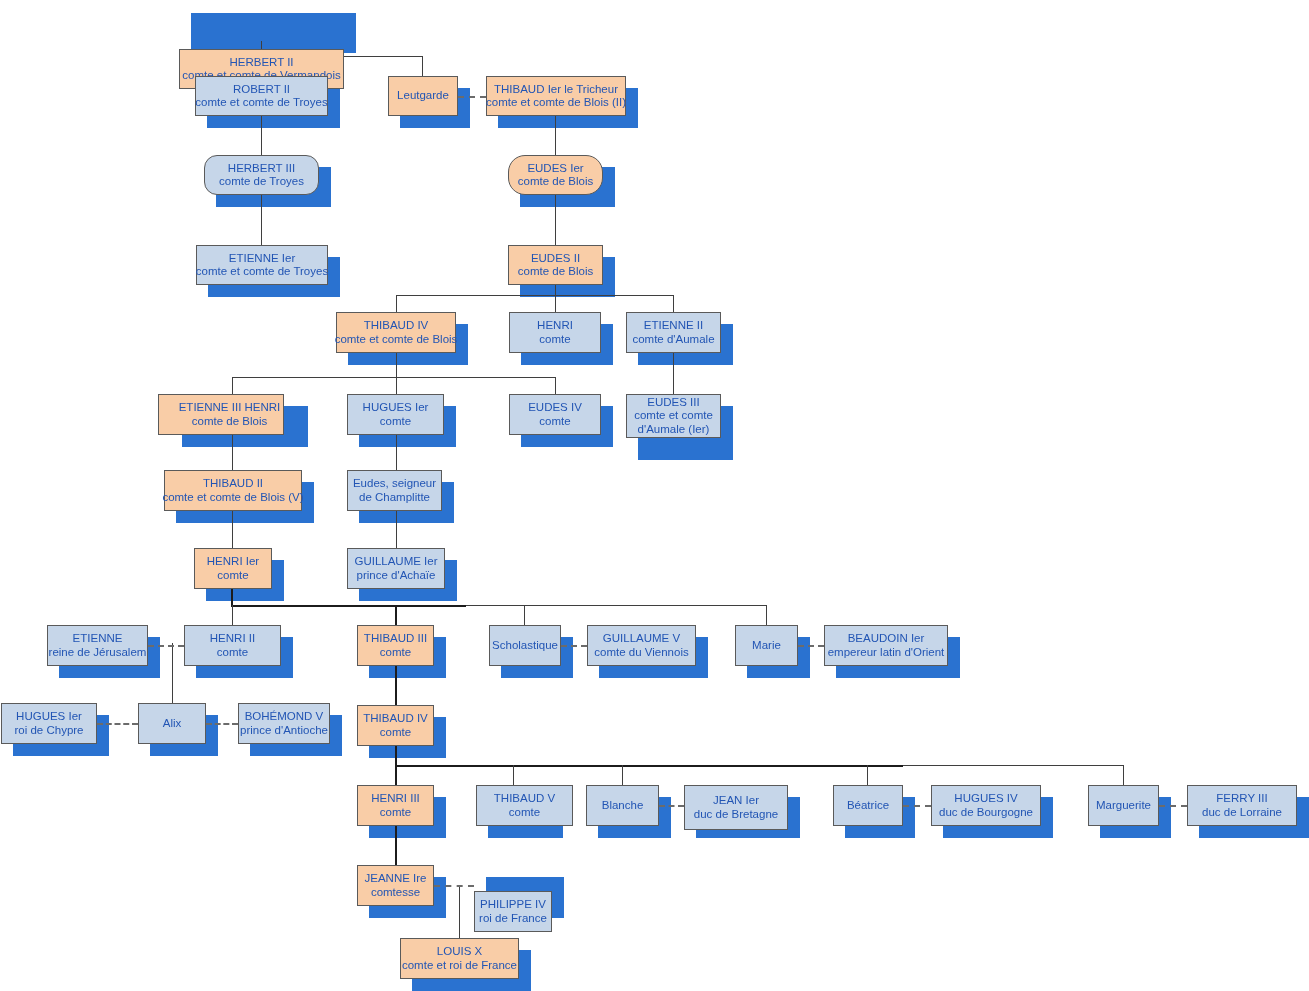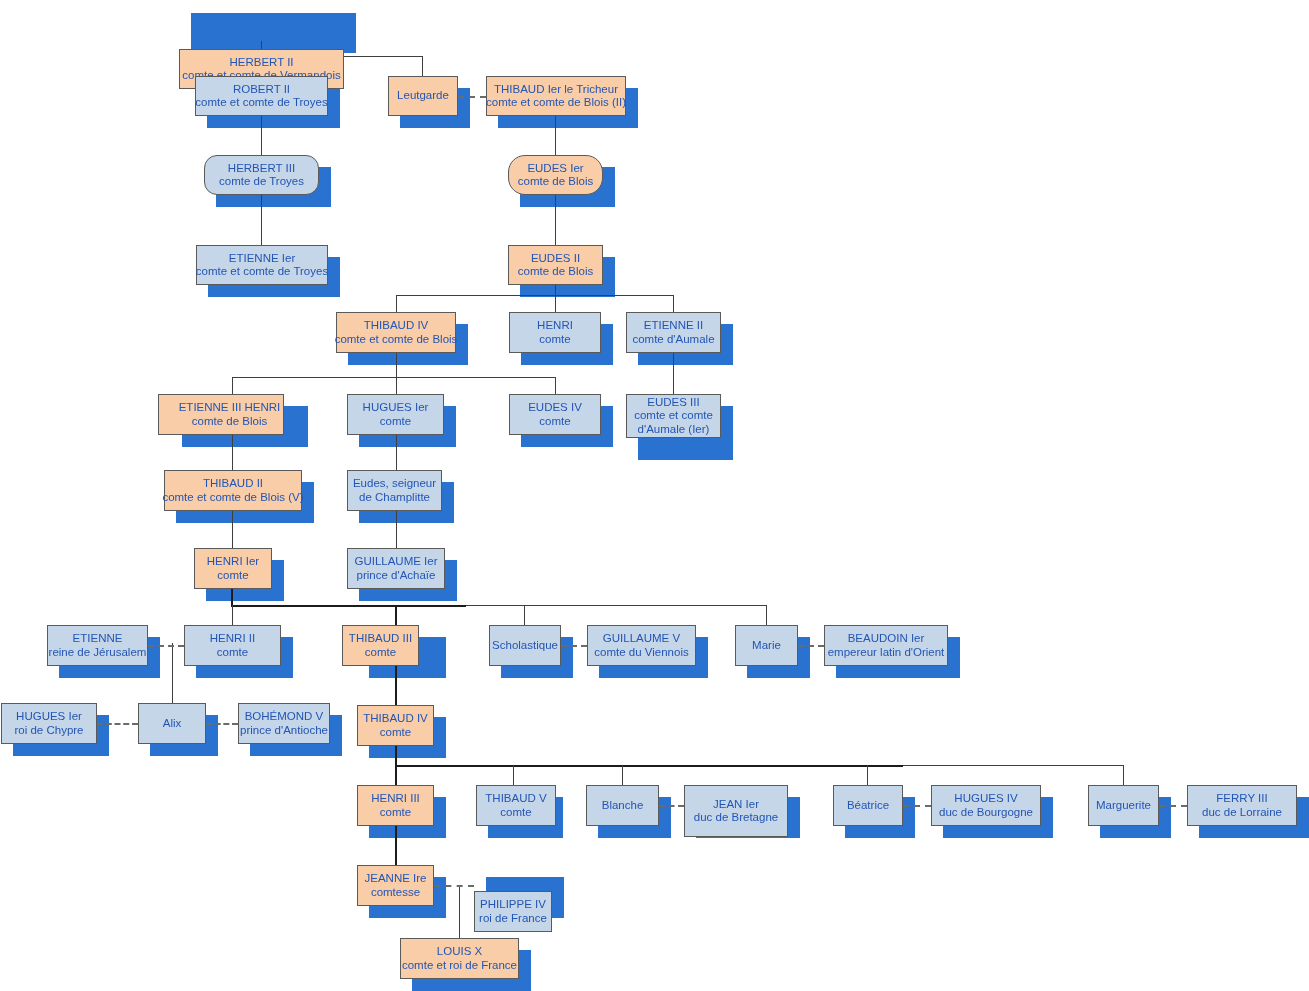--- a/index.html
+++ b/index.html
@@ -240,21 +240,21 @@
       <div class="node blue" style="left: 47px; top: 625px; width: 101px; height: 41px;">
         <span class="l1">ETIENNE</span>
         <span class="l2">reine de Jérusalem</span>
       </div>
       <div class="shadow" style="left: 196px; top: 637px; width: 97px; height: 41px;"></div>
       <div class="node blue" style="left: 184px; top: 625px; width: 97px; height: 41px;">
         <span class="l1">HENRI II</span>
         <span class="l2">comte</span>
       </div>
       <div class="shadow" style="left: 369px; top: 637px; width: 77px; height: 41px;"></div>
-      <div class="node peach" style="left: 342px; top: 625px; width: 77px; height: 41px;">
+      <div class="node peach" style="left: 357px; top: 625px; width: 77px; height: 41px;">
         <span class="l1">THIBAUD III</span>
         <span class="l2">comte</span>
       </div>
       <div class="shadow" style="left: 501px; top: 637px; width: 72px; height: 41px;"></div>
       <div class="node blue" style="left: 489px; top: 625px; width: 72px; height: 41px;">
         <span class="l1">Scholastique</span>
       </div>
       <div class="shadow" style="left: 599px; top: 637px; width: 109px; height: 41px;"></div>
       <div class="node blue" style="left: 587px; top: 625px; width: 109px; height: 41px;">
         <span class="l1">GUILLAUME V</span>
@@ -287,30 +287,30 @@
       <div class="node peach" style="left: 357px; top: 705px; width: 77px; height: 41px;">
         <span class="l1">THIBAUD IV</span>
         <span class="l2">comte</span>
       </div>
       <div class="shadow" style="left: 369px; top: 797px; width: 77px; height: 41px;"></div>
       <div class="node peach" style="left: 357px; top: 785px; width: 77px; height: 41px;">
         <span class="l1">HENRI III</span>
         <span class="l2">comte</span>
       </div>
       <div class="shadow" style="left: 488px; top: 797px; width: 75px; height: 41px;"></div>
-      <div class="node blue" style="left: 476px; top: 785px; width: 80px; height: 41px; text-align: right;">
+      <div class="node blue" style="left: 476px; top: 785px; width: 97px; height: 41px; text-align: right;">
         <span class="l1">THIBAUD V</span>
         <span class="l2">comte</span>
       </div>
       <div class="shadow" style="left: 598px; top: 797px; width: 73px; height: 41px;"></div>
       <div class="node blue" style="left: 586px; top: 785px; width: 73px; height: 41px;">
         <span class="l1">Blanche</span>
       </div>
       <div class="shadow" style="left: 696px; top: 797px; width: 104px; height: 41px;"></div>
-      <div class="node blue" style="left: 684px; top: 785px; width: 104px; height: 52px; text-align: center;">
+      <div class="node blue" style="left: 684px; top: 785px; width: 104px; height: 45px; text-align: center;">
         <span class="l1">JEAN Ier</span>
         <span class="l2">duc de Bretagne</span>
       </div>
       <div class="shadow" style="left: 845px; top: 797px; width: 70px; height: 41px;"></div>
       <div class="node blue" style="left: 833px; top: 785px; width: 70px; height: 41px;">
         <span class="l1">Béatrice</span>
       </div>
       <div class="shadow" style="left: 943px; top: 797px; width: 110px; height: 41px;"></div>
       <div class="node blue" style="left: 931px; top: 785px; width: 110px; height: 41px;">
         <span class="l1">HUGUES IV</span>

